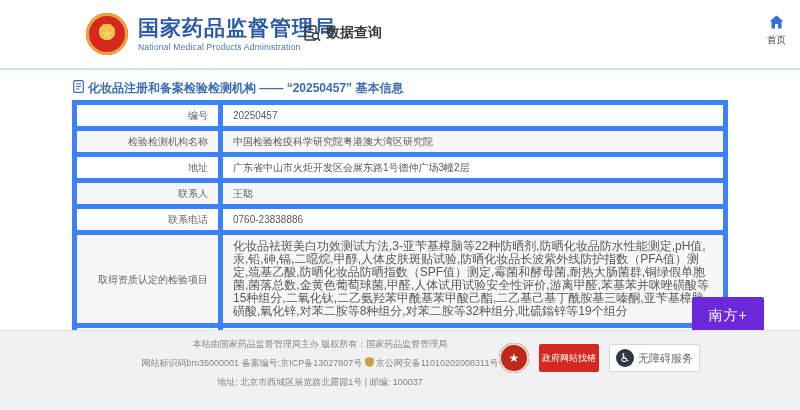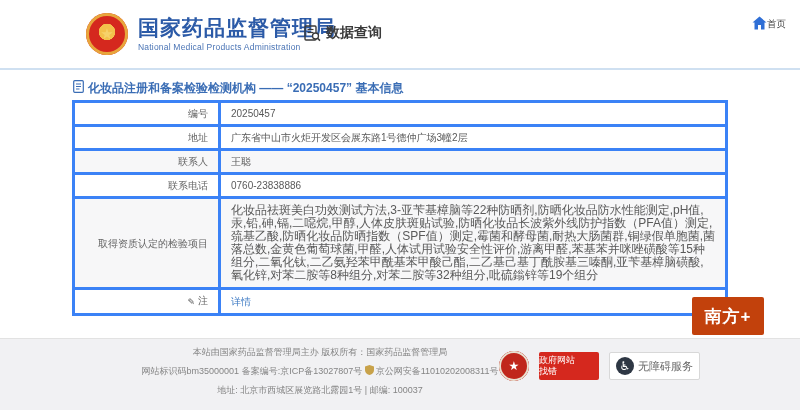--- a/index.html
+++ b/index.html
@@ -15,59 +15,59 @@
     background:radial-gradient(circle at 50% 45%, #f3c14b 0 26%, #d5281e 27% 78%, #b71c12 79%);
     box-shadow:inset 0 0 0 3px #e8a63c; display:flex; align-items:center; justify-content:center;
     color:#f6d26a; font-size:15px; }
   .logo-text { margin-left:10px; }
   .logo-cn { font-size:21px; font-weight:bold; color:#2b5aa7; letter-spacing:1px; line-height:24px; }
   .logo-en { font-size:8.5px; color:#4a74b5; margin-top:2px; letter-spacing:0.2px; }
   .query-section { position:absolute; left:268px; top:24px; display:flex; align-items:center;
     font-size:14px; color:#3a3a3a; font-weight:bold;padding-left:36px; }
   .query-section svg { margin-right:5px; }
   .top-nav { position:absolute; right:14px; top:14px; display:flex; gap:24px; }
-  .nav-item { display:flex; flex-direction:row; align-items:center; cursor:pointer; }
+  .nav-item { display:flex; flex-direction:column; align-items:center; cursor:pointer; }
   .nav-item .ic { height:16px; display:flex; align-items:center; }
   .nav-item .lb { font-size:9.5px; color:#444; margin-top:4px; }
 
   
   .page-title { position:absolute; left:73px; top:80px; display:flex; 
     color:#3a6db5; font-size:12px; font-weight:bold; }
   .page-title svg { margin-right:4px; }
 
   
   .info-table { position:absolute; left:72px; top:100px; width:656px;
     border-collapse:collapse; font-size:10px; color:#595959; }
-  .info-table td { border:3px solid #3b82f6; padding:4px 10px; line-height:13px; }
+  .info-table td { border:5px solid #3b82f6; padding:4px 10px; line-height:13px; }
   .info-table td.lbl { width:146px; text-align:right; color:#666; background:transparent; }
   .info-table tr.alt { background:#f7f7f8; }
   .info-table td.val { text-align:left; }
   .info-table td.big { font-size:12px; line-height:13px; padding:5px 10px; }
   .lbl-ic { display:inline-block; vertical-align:-1px; margin-right:3px; color:#555; font-size:9px; }
   a.detail-link { color:#3a78c3; text-decoration:none; cursor:pointer; }
 
   
   .watermark { position:absolute; left:692px; top:297px; width:72px; height:38px;
-    background:#c2410c; color:#fff; display:flex; align-items:center; justify-content:center;
-    font-size:17px; font-weight:bold; border-radius:2px; letter-spacing:1px; }
+    background:#6d28d9; color:#fff; display:flex; align-items:center; justify-content:center;
+    font-size:14px; font-weight:normal; border-radius:2px; letter-spacing:1px; }
 
   
-  footer { position:absolute; left:0; bottom:0; width:800px; height:72px;
+  footer { position:absolute; left:0; bottom:0; width:800px; height:80px;
     background:#f1f1f3; border-top:1px solid #e2e2e2;padding-left:30px; }
   .footer-text { position:absolute; left:40px; top:7px; width:560px; text-align:center;
     font-size:9px; color:#858585; }
   .footer-text .fl { margin-bottom:6px; white-space:nowrap; }
   .footer-text .seg { margin:0 0; }
   .shield-ic { display:inline-block; vertical-align:-1px; margin-right:2px; }
   .badges { position:absolute; right:100px; top:12px; display:flex; align-items:center; gap:10px; }
   .seal { width:30px; height:30px; border-radius:50%; background:#c0271b;
     box-shadow:inset 0 0 0 2px #e8e0d0, inset 0 0 0 4px #c0271b;
     display:flex; align-items:center; justify-content:center; color:#fff; font-size:12px; }
   .gov-err { width:60px; height:28px; background:#d5281e; color:#fff; border-radius:2px;
-    display:flex; flex-direction:column; align-items:flex-start; justify-content:center;
+    display:flex; flex-direction:row; align-items:center; justify-content:center;
     font-size:9px; line-height:11px; cursor:pointer; }
   .access { height:28px; background:#fff; border:1px solid #d8d8d8; border-radius:2px;
     display:flex; align-items:center; padding:0 6px; cursor:pointer; }
   .access .wc { width:18px; height:18px; border-radius:50%; background:#2e3744; color:#fff;
     font-size:12px; display:flex; align-items:center; justify-content:center; margin-right:4px; }
   .access .tx { font-size:11px; color:#666; }
 </style>
 </head>
 <body>
 
@@ -112,20 +112,24 @@
     </svg>
     <span>化妆品注册和备案检验检测机构 —— “20250457” 基本信息</span>
   </div>
 
   <table class="info-table">
     <tbody>
         <tr>
       <td class="lbl">编号</td>
       <td class="val">20250457</td>
     </tr>
+    <tr class="alt">
+      <td class="lbl">检验检测机构名称</td>
+      <td class="val">中国检验检疫科学研究院粤港澳大湾区研究院</td>
+    </tr>
     <tr>
       <td class="lbl">地址</td>
       <td class="val">广东省中山市火炬开发区会展东路1号德仲广场3幢2层</td>
     </tr>
     <tr class="alt">
       <td class="lbl">联系人</td>
       <td class="val">王聪</td>
     </tr>
     <tr>
       <td class="lbl">联系电话</td>

